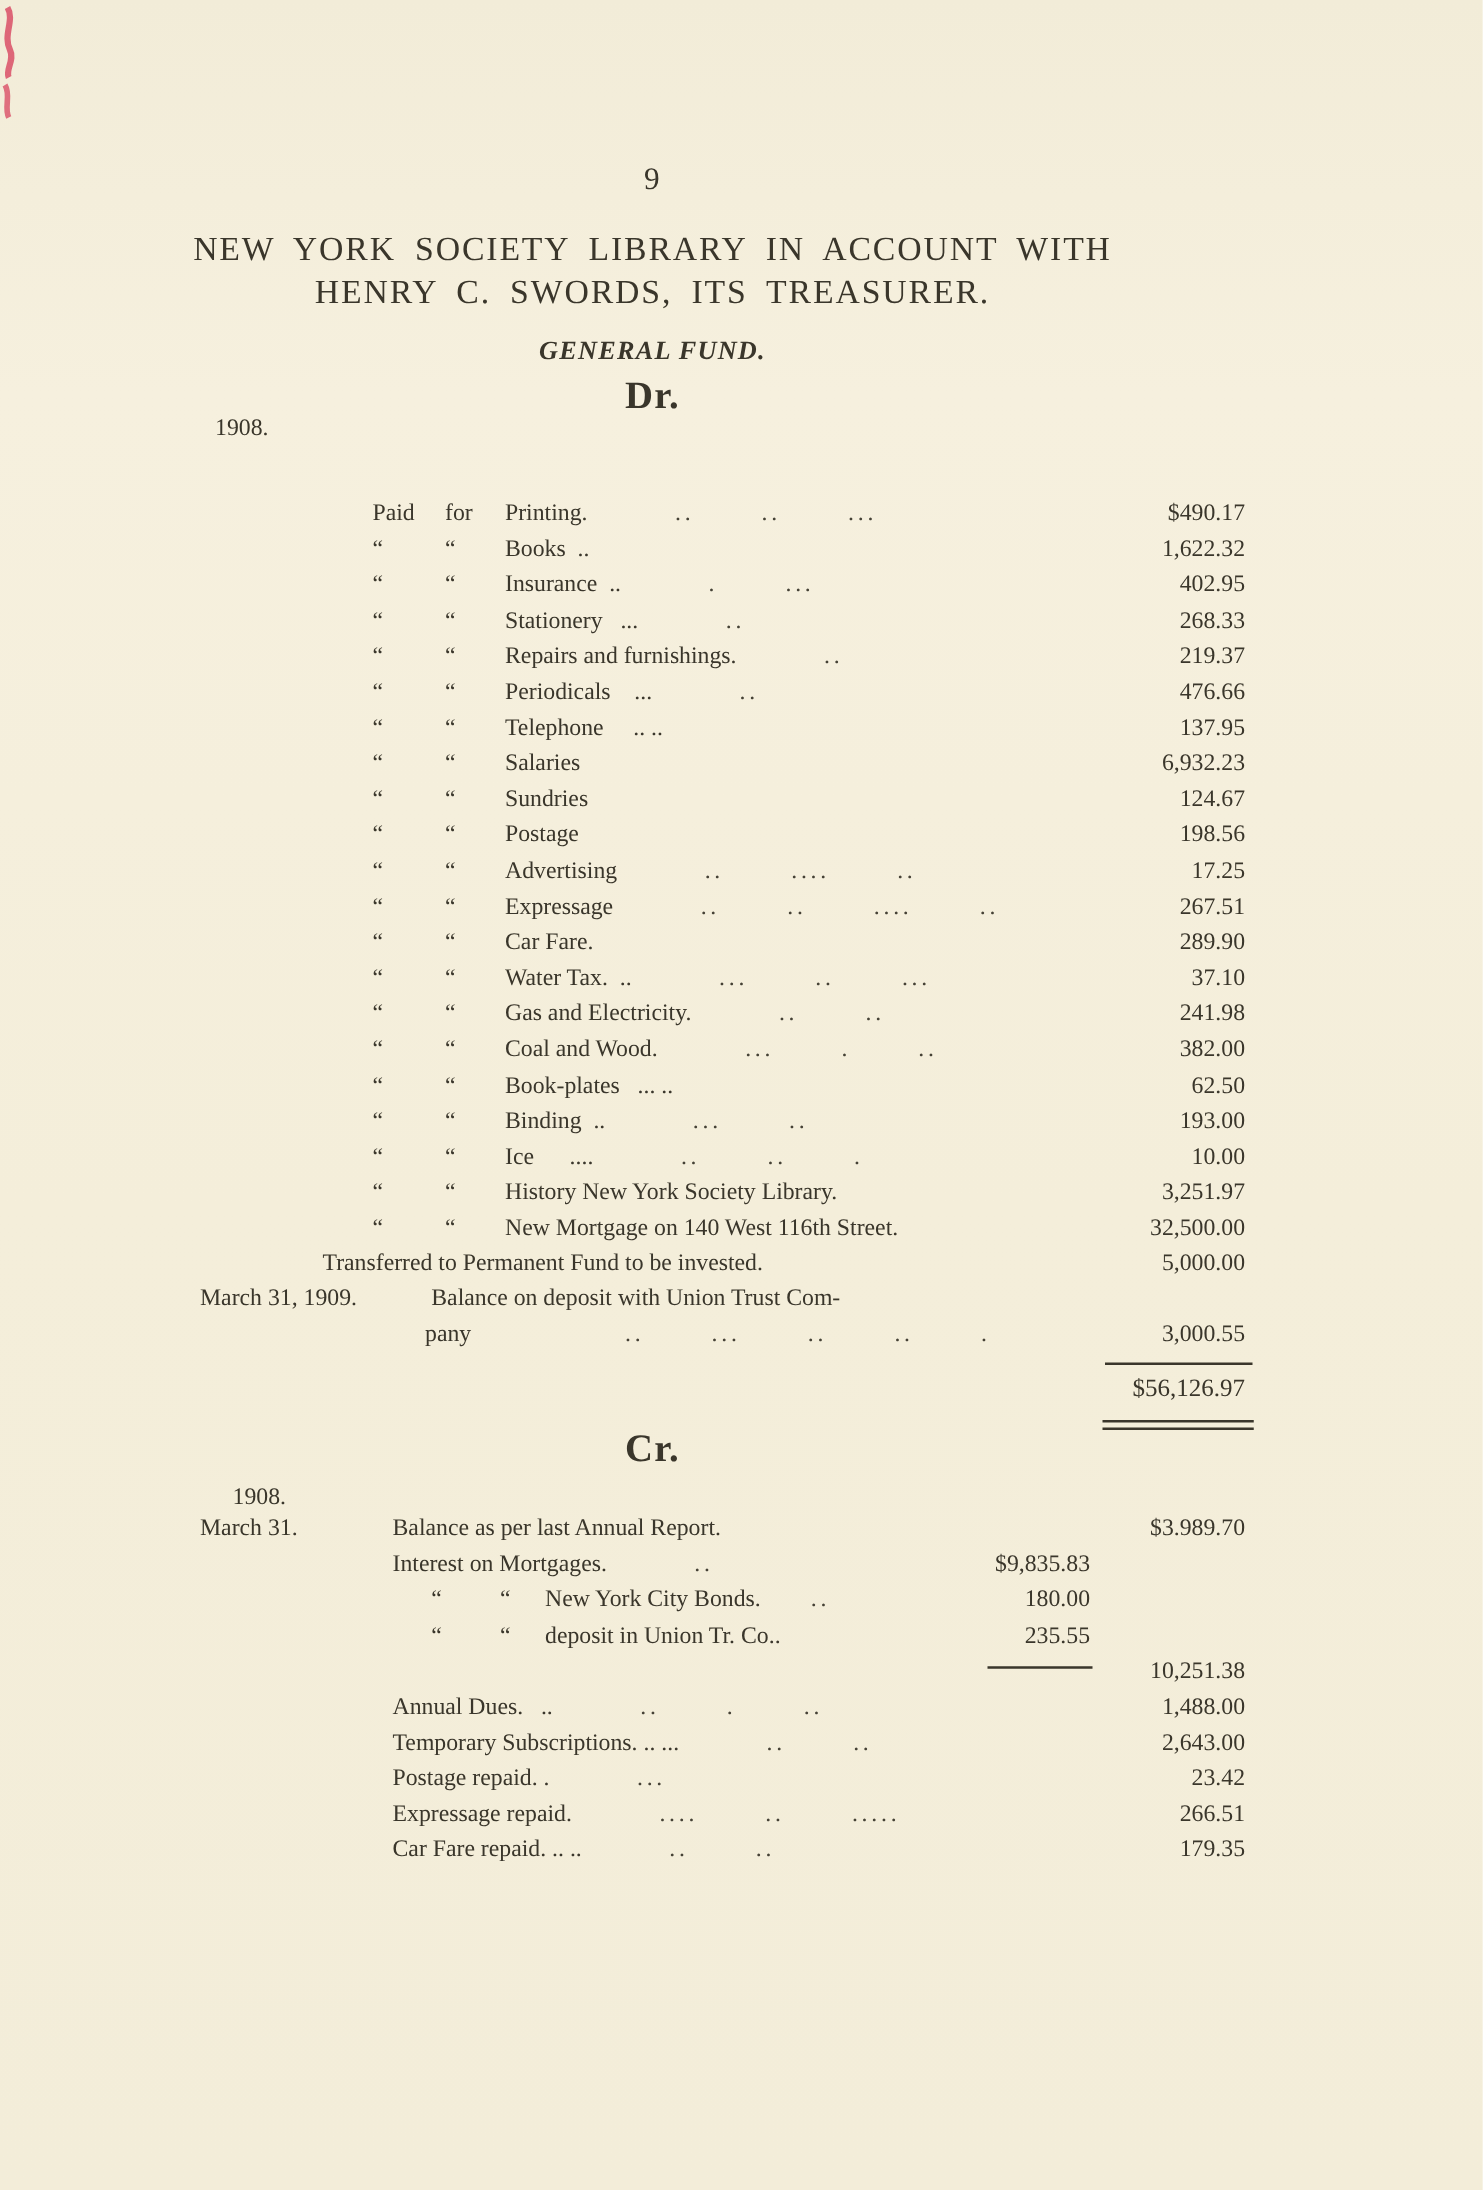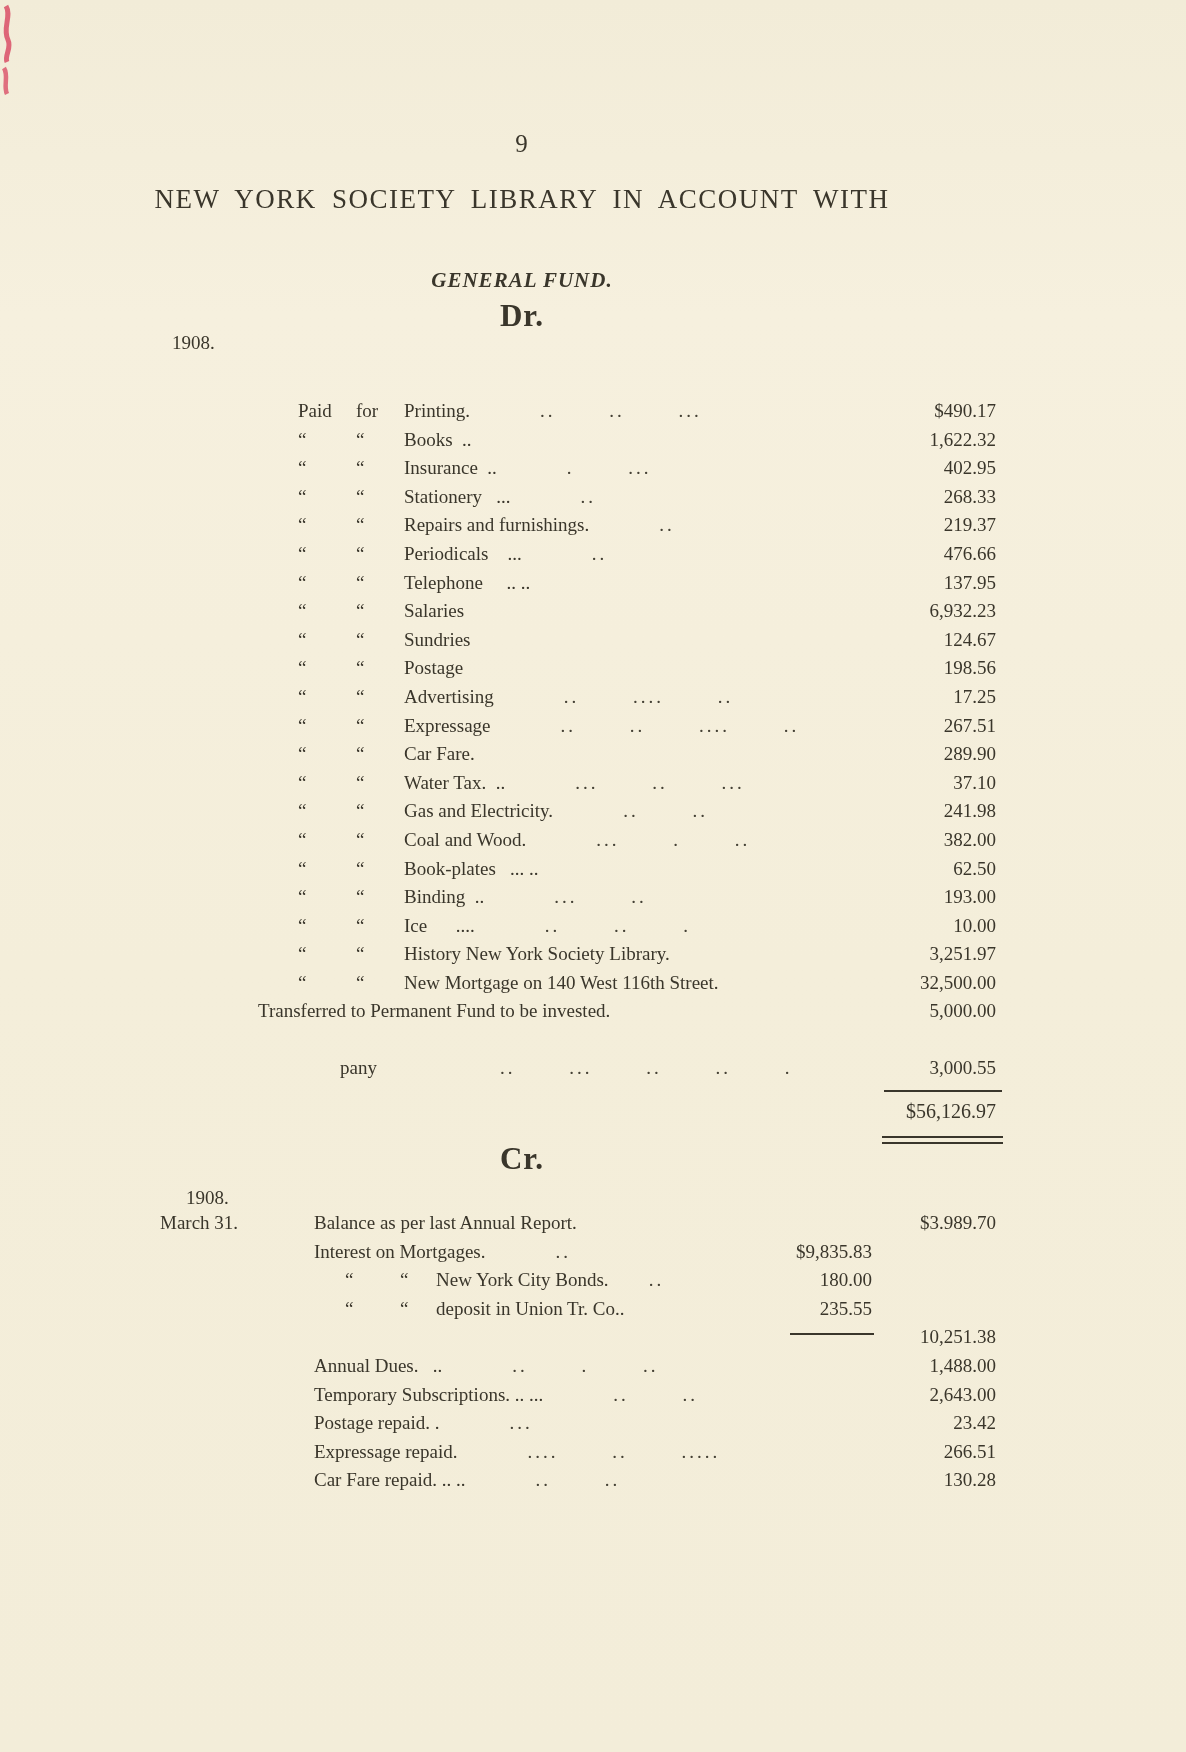--- a/index.html
+++ b/index.html
@@ -45,20 +45,21 @@
 
 <div class="page">
 
   <svg class="red-marks" width="22" height="120" viewBox="0 0 22 120">
     <path d="M6,4 C12,14 2,26 8,38 C12,46 4,54 7,60" stroke="#d94f66" stroke-width="5" fill="none" opacity="0.85"></path>
     <path d="M4,66 C9,74 3,84 7,92" stroke="#d94f66" stroke-width="4.5" fill="none" opacity="0.8"></path>
   </svg>
 
   <div class="center-wrap pagenum">9</div>
   <div class="center-wrap title1">NEW YORK SOCIETY LIBRARY IN ACCOUNT WITH</div>
+  <div class="center-wrap title2">HENRY C. SWORDS, ITS TREASURER.</div>
   <div class="center-wrap fundtitle">GENERAL FUND.</div>
 
   <div class="center-wrap ledgerhead dr-head">Dr.</div>
   <div class="abs body-text" style="left:172px; top:333px;">1908.</div>
 
   <div id="dr-rows" class="abs" style="left:0; right:0; top:400px;">
       <div class="row" style="top: 0px; padding-left: 39px;">
         <span class="c-p1">Paid</span>
         <span class="c-p2">for</span>
         <span class="c-label">Printing.<span class="leader">.. .. ...</span></span>
@@ -184,20 +185,24 @@
         <span class="c-label">New Mortgage on 140 West 116th Street.</span>
         <span class="amount">32,500.00</span>
       </div>
     </div>
 
   <div class="row" style="top:1000px;">
     <span style="left:258px;">Transferred to Permanent Fund to be invested.</span>
     <span class="amount">5,000.00</span>
   </div>
 
+  <div class="row" style="top:1028px;">
+    <span style="left:160px;">March 31, 1909.</span>
+    <span style="left:345px;">Balance on deposit with Union Trust Com-</span>
+  </div>
   <div class="row" style="top:1057px;">
     <span style="left:340px;">pany</span>
     <span class="leader-inline" style="left:500px;">.. ... .. .. .</span>
     <span class="amount">3,000.55</span>
   </div>
 
   <div class="rule" style="left:884px; width:118px; top:1090px;"></div>
   <div class="row" style="top:1100px;">
     <span class="amount" style="font-size:20px;">$56,126.97</span>
   </div>
@@ -243,17 +248,17 @@
       <div class="row" style="top: 200.2px;">
         <span class="cr-label">Postage repaid. .<span class="leader">...</span></span>
         <span class="amount">23.42</span>
       </div>
       <div class="row" style="top: 228.8px;">
         <span class="cr-label">Expressage repaid.<span class="leader">.... .. .....</span></span>
         <span class="amount">266.51</span>
       </div>
       <div class="row" style="top: 257.4px;">
         <span class="cr-label">Car Fare repaid. .. ..<span class="leader">.. ..</span></span>
-        <span class="amount">130.28</span>
+        <span class="amount">179.35</span>
       </div>
     </div>
 
 </div>
 
 </body></html>

